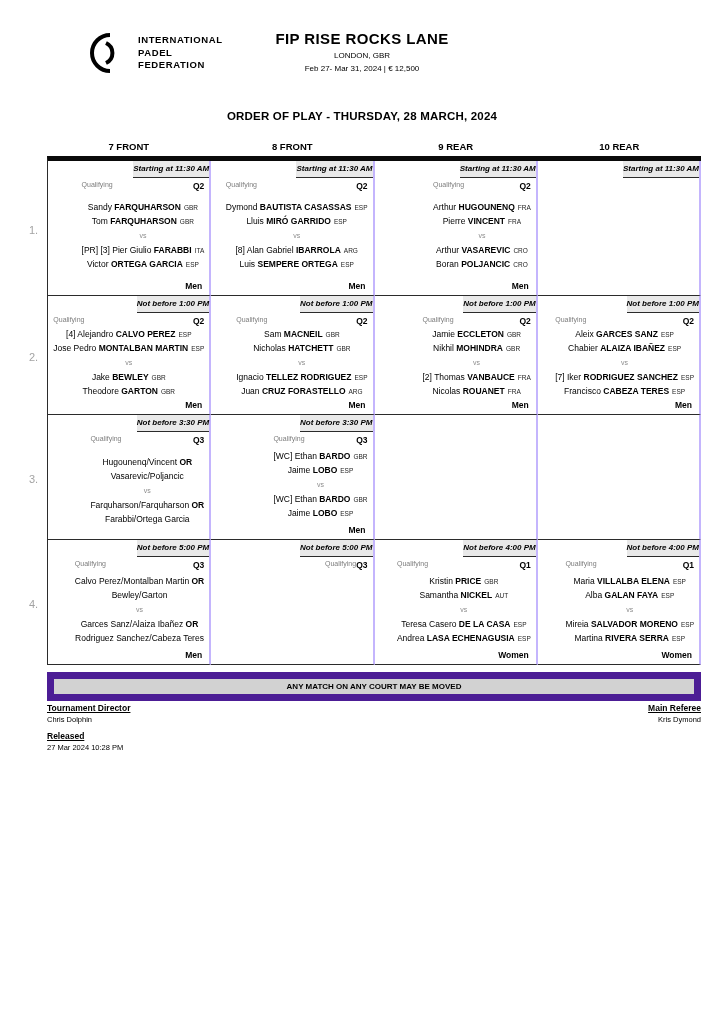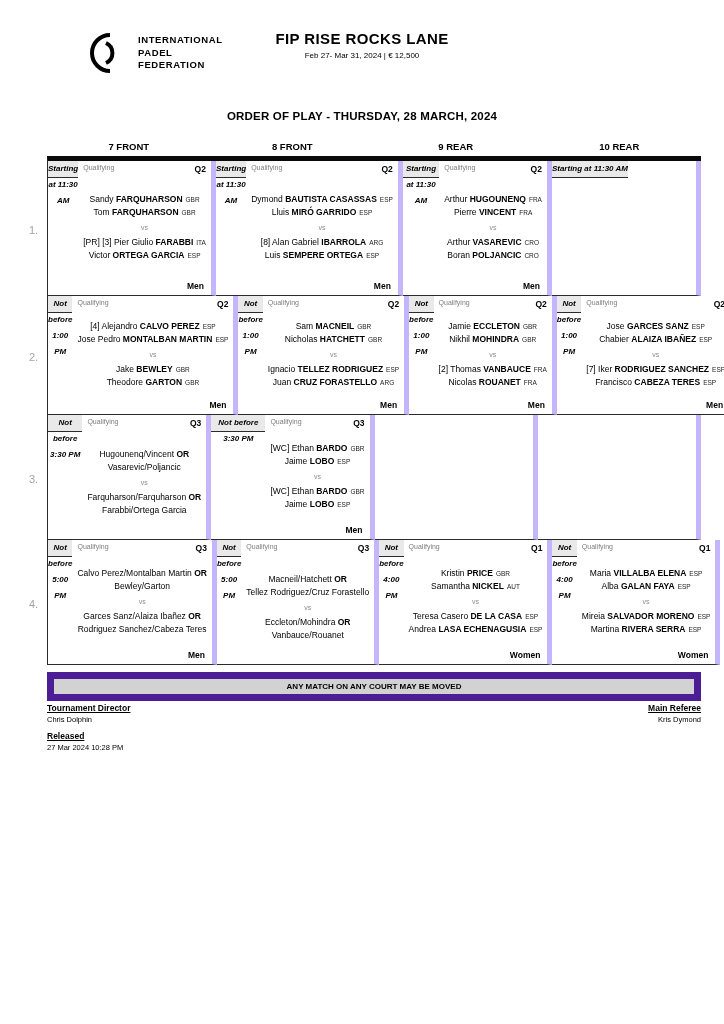--- a/index.html
+++ b/index.html
@@ -20,21 +20,21 @@
   .page-title { position:absolute; top:97px; left:0; width:100%; text-align:center; font-size:11.5px; font-weight:bold; letter-spacing:0.2px;margin-top:13px; }
 
   
   .courts { position:absolute; top:141px; left:47px; width:654px; display:flex; }
   .courts .court { flex:1; text-align:center; font-size:9.5px; font-weight:bold; }
 
   
   .grid { position:absolute; top:156px; left:47px; width:654px; border-top:5px solid #0a0a0a; border-left:1px solid #2b2b2b; }
   .grid-row { display:flex; position:relative; align-items:stretch; }
   .row-num { position:absolute; left:-19px; top:50%; transform:translateY(-45%); font-size:11px; color:#a3a3a3; }
-  .cell { flex:1; display:flex; flex-direction:row; background:#fff; border-right:5px solid #c4b5fd; border-bottom:1px solid #2b2b2b; }
+  .cell { flex:1; display:flex; flex-direction:column; background:#fff; border-right:2px solid #c4b5fd; border-bottom:1px solid #2b2b2b;align-items:flex-end; }
   .time-strip { height:17px; line-height:16px; background:#e9e9e9; border-bottom:1px solid #2b2b2b; text-align:center; font-size:8px; font-weight:bold; font-style:italic; }
   .match { flex:1; display:flex; flex-direction:column; padding:3px 5px 2px 5px; }
   .match-head { display:flex; justify-content:space-between; align-items:flex-start; }
   .cat { font-size:7px; color:#7d7d7d; }
   .round { font-size:8.5px; font-weight:bold; }
   .teams { flex:1; display:flex; flex-direction:column; justify-content:center; text-align:center; padding:2px 0; }
   .line { font-size:8.5px; line-height:13.5px; white-space:nowrap; }
   .seg-n { font-weight:normal; }
   .seg-b { font-weight:bold; }
   .seg-c { font-size:6.5px; color:#222; margin-left:3px; }
@@ -65,20 +65,21 @@
         </svg>
       </span>
       <span class="logo-text">
         <span>INTERNATIONAL</span>
         <span>PADEL</span>
         <span>FEDERATION</span>
       </span>
     </div>
     <div class="title-block">
       <div class="event-title">FIP RISE ROCKS LANE</div>
+      <div class="event-location">LONDON, GBR</div>
       <div class="event-dates">Feb 27- Mar 31, 2024   |   € 12,500</div>
     </div>
   </div>
 
   <div class="page-title">ORDER OF PLAY - THURSDAY, 28 MARCH, 2024</div>
 
   <div class="courts">
       <span class="court">7 FRONT</span>
       <span class="court">8 FRONT</span>
       <span class="court">9 REAR</span>
@@ -197,21 +198,21 @@
           </div>
         </div>
         <div class="cell">
           <div class="time-strip">Not before 1:00 PM</div>
           <div class="match">
             <div class="match-head">
               <span class="cat">Qualifying</span>
               <span class="round">Q2</span>
             </div>
             <div class="teams">
-              <div class="line"><span class="seg-n">Jose </span><span class="seg-b">GARCES SANZ</span><span class="seg-c">ESP</span></div>
+              <div class="line"><span class="seg-n">Aleix </span><span class="seg-b">GARCES SANZ</span><span class="seg-c">ESP</span></div>
               <div class="line"><span class="seg-n">Chabier </span><span class="seg-b">ALAIZA IBAÑEZ</span><span class="seg-c">ESP</span></div>
               <div class="vs">vs</div>
               <div class="line"><span class="seg-n">[7] Iker </span><span class="seg-b">RODRIGUEZ SANCHEZ</span><span class="seg-c">ESP</span></div>
               <div class="line"><span class="seg-n">Francisco </span><span class="seg-b">CABEZA TERES</span><span class="seg-c">ESP</span></div>
             </div>
             <div class="gender">Men</div>
           </div>
         </div>
       </div>
       <div class="grid-row" style="min-height: 125px;">
@@ -270,27 +271,20 @@
             </div>
             <div class="gender">Men</div>
           </div>
         </div>
         <div class="cell">
           <div class="time-strip">Not before 5:00 PM</div>
           <div class="match">
             <div class="match-head">
               <span class="cat">Qualifying</span>
               <span class="round">Q3</span>
-            </div>
-            <div class="teams">
-              <div class="line"><span class="seg-n">Macneil/Hatchett </span><span class="seg-b">OR</span></div>
-              <div class="line"><span class="seg-n">Tellez Rodriguez/Cruz Forastello</span></div>
-              <div class="vs">vs</div>
-              <div class="line"><span class="seg-n">Eccleton/Mohindra </span><span class="seg-b">OR</span></div>
-              <div class="line"><span class="seg-n">Vanbauce/Rouanet</span></div>
             </div>
           </div>
         </div>
         <div class="cell">
           <div class="time-strip">Not before 4:00 PM</div>
           <div class="match">
             <div class="match-head">
               <span class="cat">Qualifying</span>
               <span class="round">Q1</span>
             </div>

